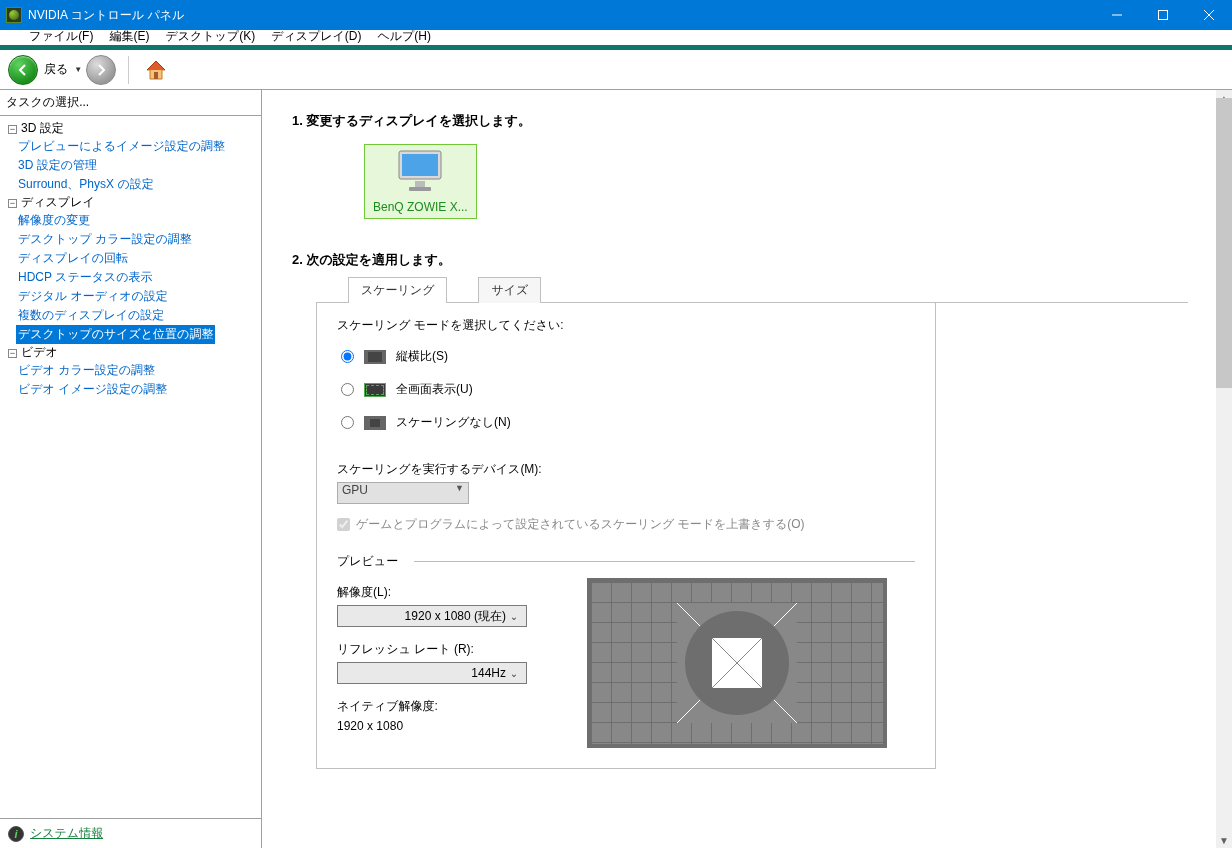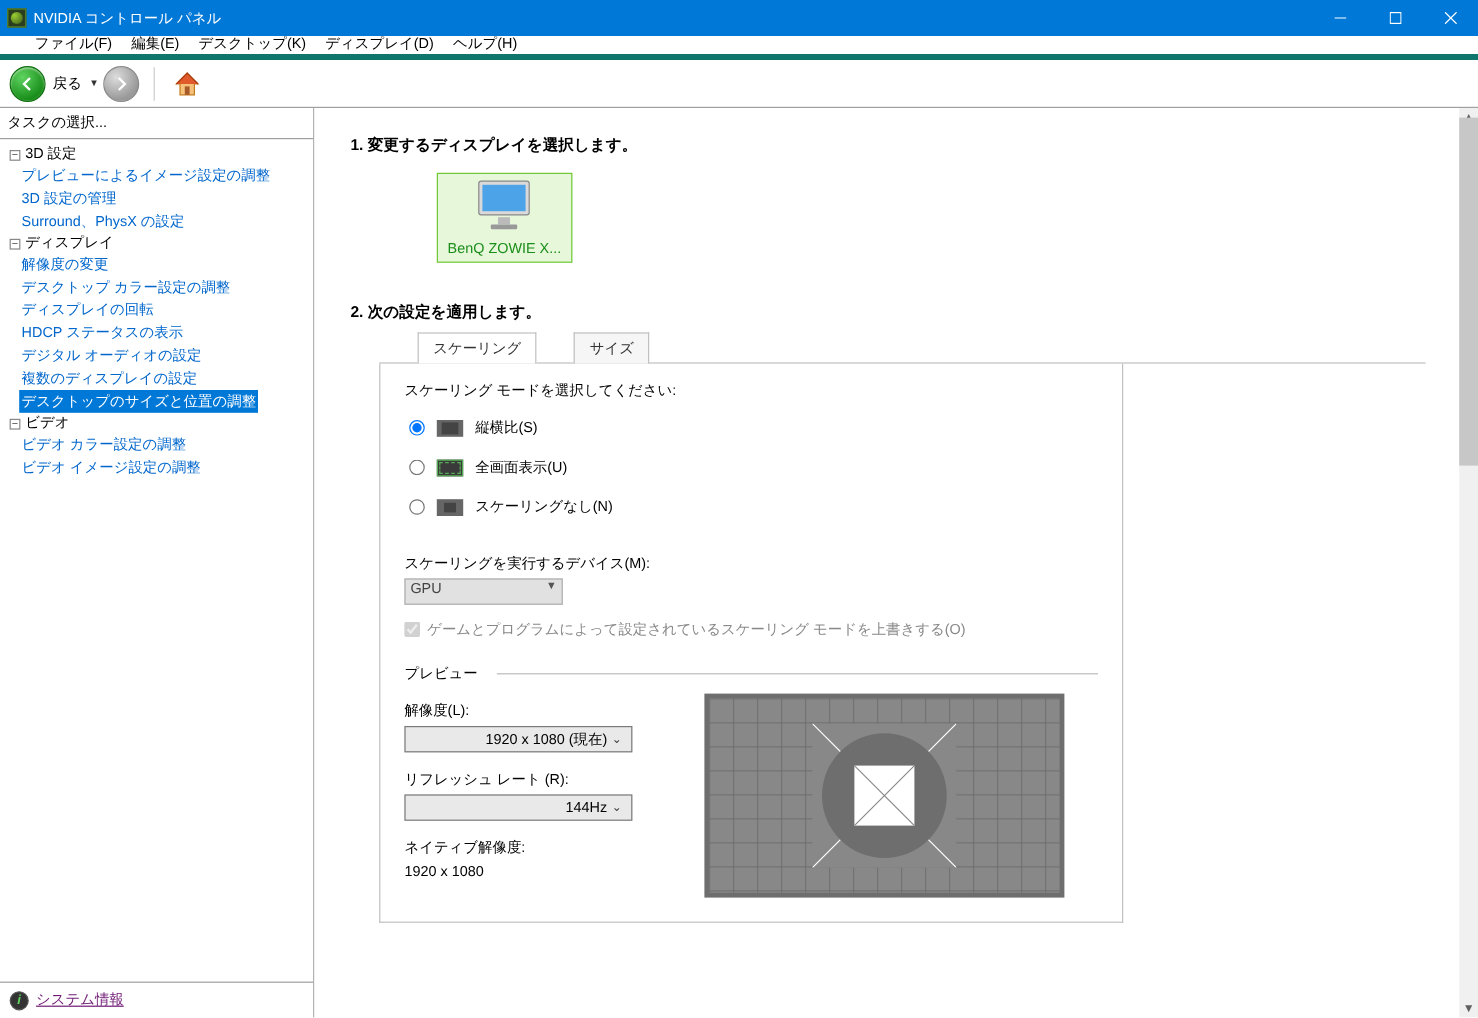--- a/index.html
+++ b/index.html
@@ -29,21 +29,21 @@
 .tree { flex: 1; padding: 4px 0; overflow: auto; font-size: 12px; }
 .tree-node { white-space: nowrap; }
 .tree-toggle { display: inline-block; width: 9px; height: 9px; border: 1px solid #888; text-align: center; line-height: 7px; font-size: 9px; margin: 0 4px 0 8px; color: #444; }
 .tree-label { color: #000; }
 .tree-children { padding-left: 16px; }
 .tree-link { color: #0066cc; padding: 1px 2px; display: inline-block; cursor: default; }
 .tree-link.selected { background: #0078d7; color: #fff; }
 .sidebar-footer { border-top: 1px solid #a0a0a0; padding: 6px 8px; font-size: 12px; display: flex; align-items: center; gap: 6px; }
 .sidebar-footer .sys-icon { width:16px; height:16px; border-radius:50%; background:#333; display:flex; align-items:center; justify-content:center; border:1px solid #555;}
 .sidebar-footer .sys-icon::before { content:"i"; color:#5fd35f; font-weight:bold; font-size:11px; font-style:italic; }
-.sidebar-footer a { color: #701a75; text-decoration: underline; }
+.sidebar-footer a { color: #15803d; text-decoration: underline; }
 .main { flex: 1; position: relative; background: #fff; }
 .main-scroll { width: 16px; position: absolute; right: 0; top: 0; bottom: 0; background: #f0f0f0; }
 .main-scroll .thumb { position: absolute; width: 100%; top: 8px; height: 290px; background: #c7c7c7; }
 .main-scroll .arrow { position:absolute; width:100%; height:16px; display:flex; align-items:center; justify-content:center; color:#606060; font-size:10px;}
 .main-scroll .arrow-up { top:0; }
 .main-scroll .arrow-down { bottom:0; }
 .content { padding: 22px 44px 20px 30px; font-size: 13px; color: #000; }
 .section-title { font-weight: bold; margin-bottom: 14px; }
 .monitor-item { display: inline-block; text-align: center; padding: 4px 8px; border: 1px solid #71c837; background: #e7f7da; margin-left: 72px; }
 .monitor-icon svg { width: 50px; height: 46px; }

